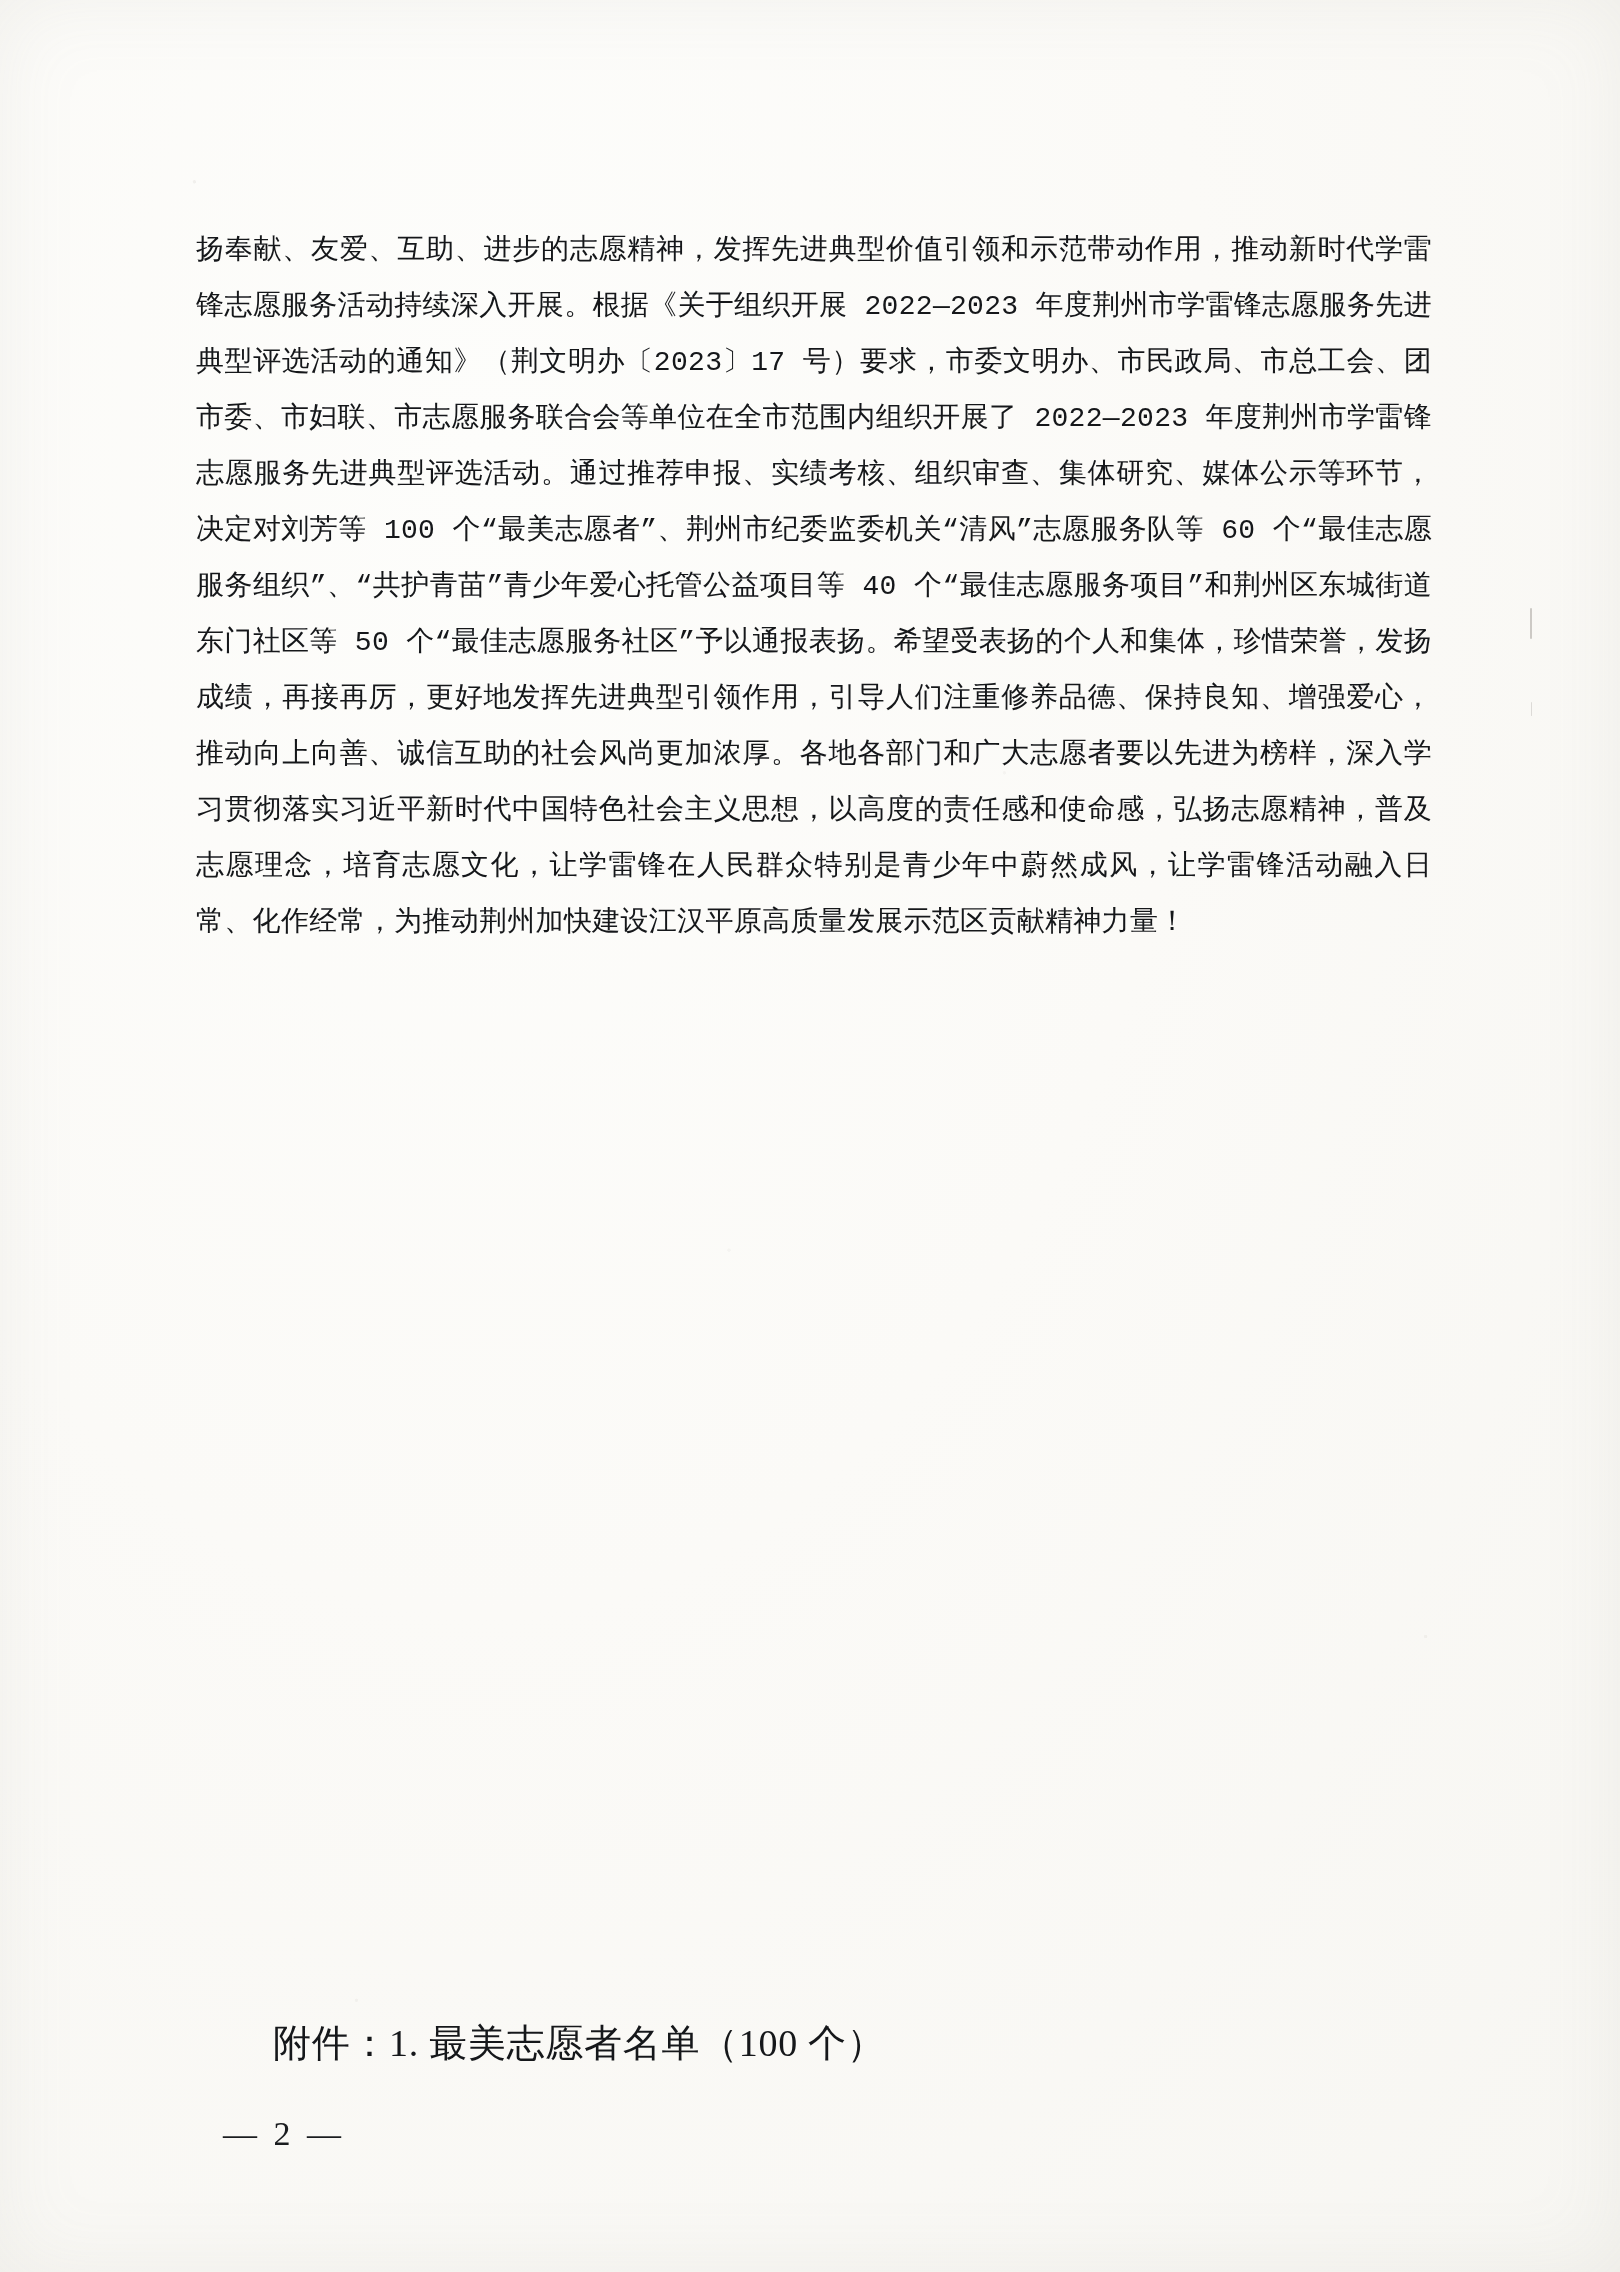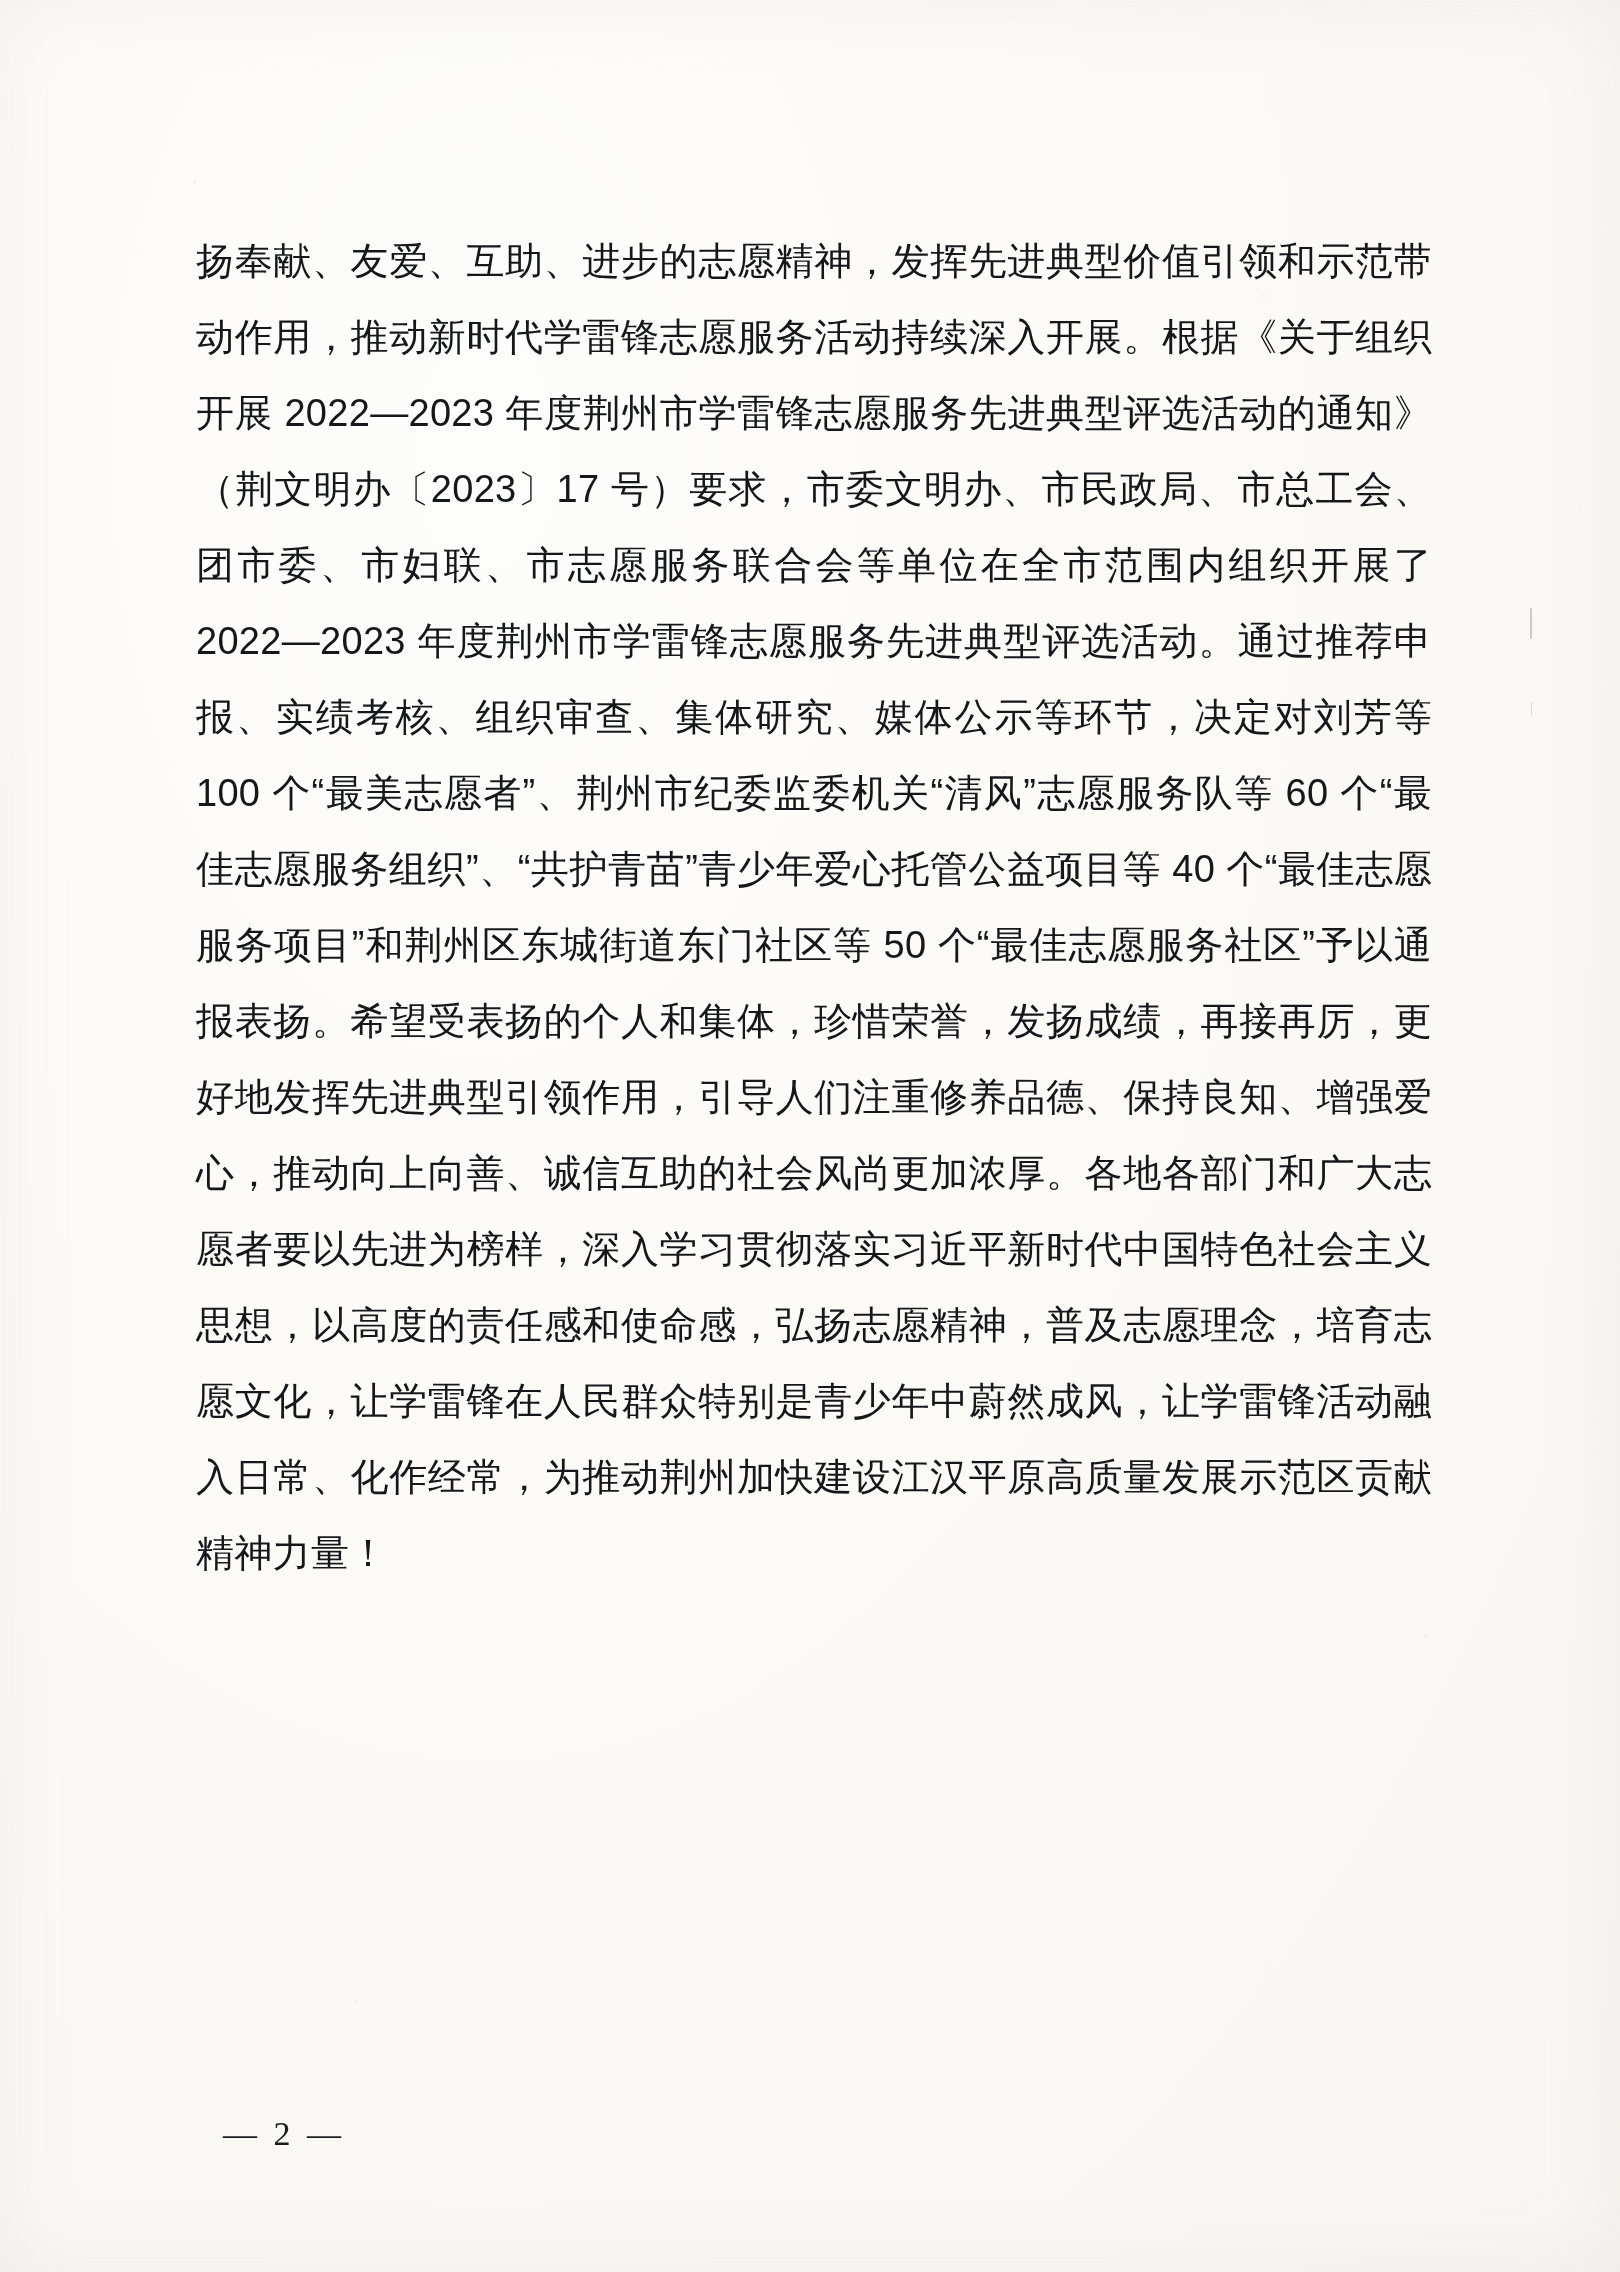--- a/index.html
+++ b/index.html
@@ -68,29 +68,29 @@
   }
 
   .body-block {
     position: absolute;
     left: 196px;
     top: 223px;
     width: 1236px;
   }
 
   .para {
-    font-size: 38px;
-    line-height: 76px;
+    font-size: 28px;
+    line-height: 56px;
     text-align: justify;
     text-align-last: left;
     text-justify: inter-character;
     letter-spacing: 0.3px;
     color: #15171a;
     margin: 0;
-    font-family: Liberation Sans, sans-serif;
+    font-family: Liberation Mono, monospace;
   }
 
   .attachment-line {
     position: absolute;
     left: 273px;
     top: 2011px;
     width: 1148px;
     font-size: 38px;
     line-height: 65px;
     letter-spacing: 0.7px;
@@ -113,16 +113,17 @@
 <div class="page">
   <div class="paper-noise"></div>
   <div class="edge-shadow"></div>
   <div class="fold-mark"></div>
   <div class="fold-mark2"></div>
 
   <div class="body-block">
     <p class="para">扬奉献、友爱、互助、进步的志愿精神，发挥先进典型价值引领和示范带动作用，推动新时代学雷锋志愿服务活动持续深入开展。根据《关于组织开展 2022—2023 年度荆州市学雷锋志愿服务先进典型评选活动的通知》（荆文明办〔2023〕17 号）要求，市委文明办、市民政局、市总工会、团市委、市妇联、市志愿服务联合会等单位在全市范围内组织开展了 2022—2023 年度荆州市学雷锋志愿服务先进典型评选活动。通过推荐申报、实绩考核、组织审查、集体研究、媒体公示等环节，决定对刘芳等 100 个“最美志愿者”、荆州市纪委监委机关“清风”志愿服务队等 60 个“最佳志愿服务组织”、“共护青苗”青少年爱心托管公益项目等 40 个“最佳志愿服务项目”和荆州区东城街道东门社区等 50 个“最佳志愿服务社区”予以通报表扬。希望受表扬的个人和集体，珍惜荣誉，发扬成绩，再接再厉，更好地发挥先进典型引领作用，引导人们注重修养品德、保持良知、增强爱心，推动向上向善、诚信互助的社会风尚更加浓厚。各地各部门和广大志愿者要以先进为榜样，深入学习贯彻落实习近平新时代中国特色社会主义思想，以高度的责任感和使命感，弘扬志愿精神，普及志愿理念，培育志愿文化，让学雷锋在人民群众特别是青少年中蔚然成风，让学雷锋活动融入日常、化作经常，为推动荆州加快建设江汉平原高质量发展示范区贡献精神力量！</p>
   </div>
 
+  <div class="attachment-line">附件：1. 最美志愿者名单（100 个）</div>
 
   <div class="page-number">— 2 —</div>
 </div>
 
 
 </body></html>

